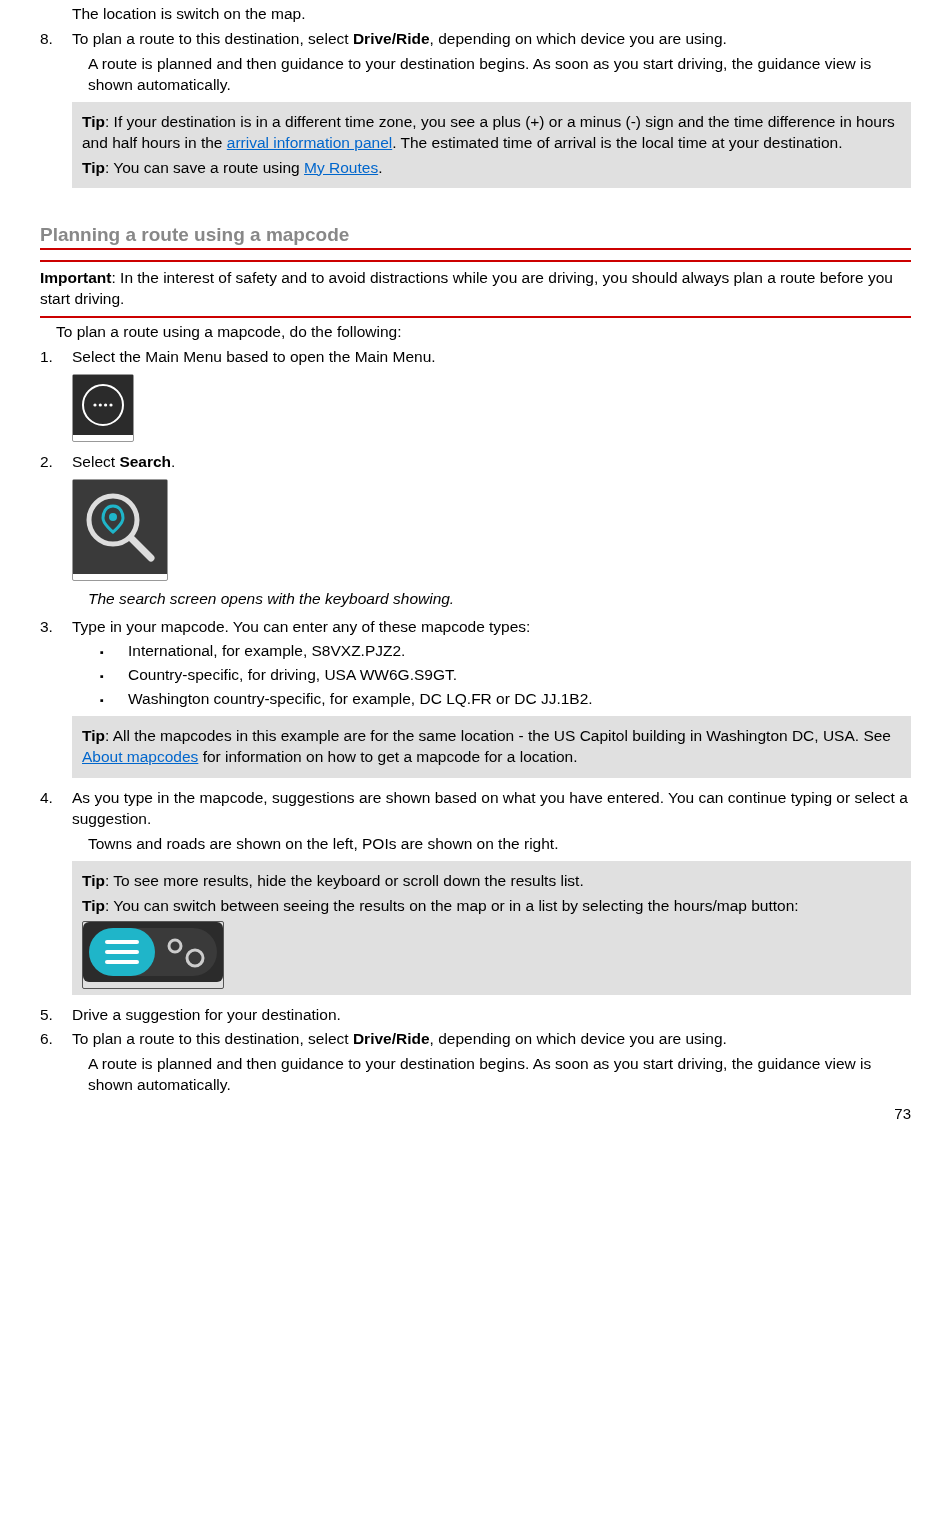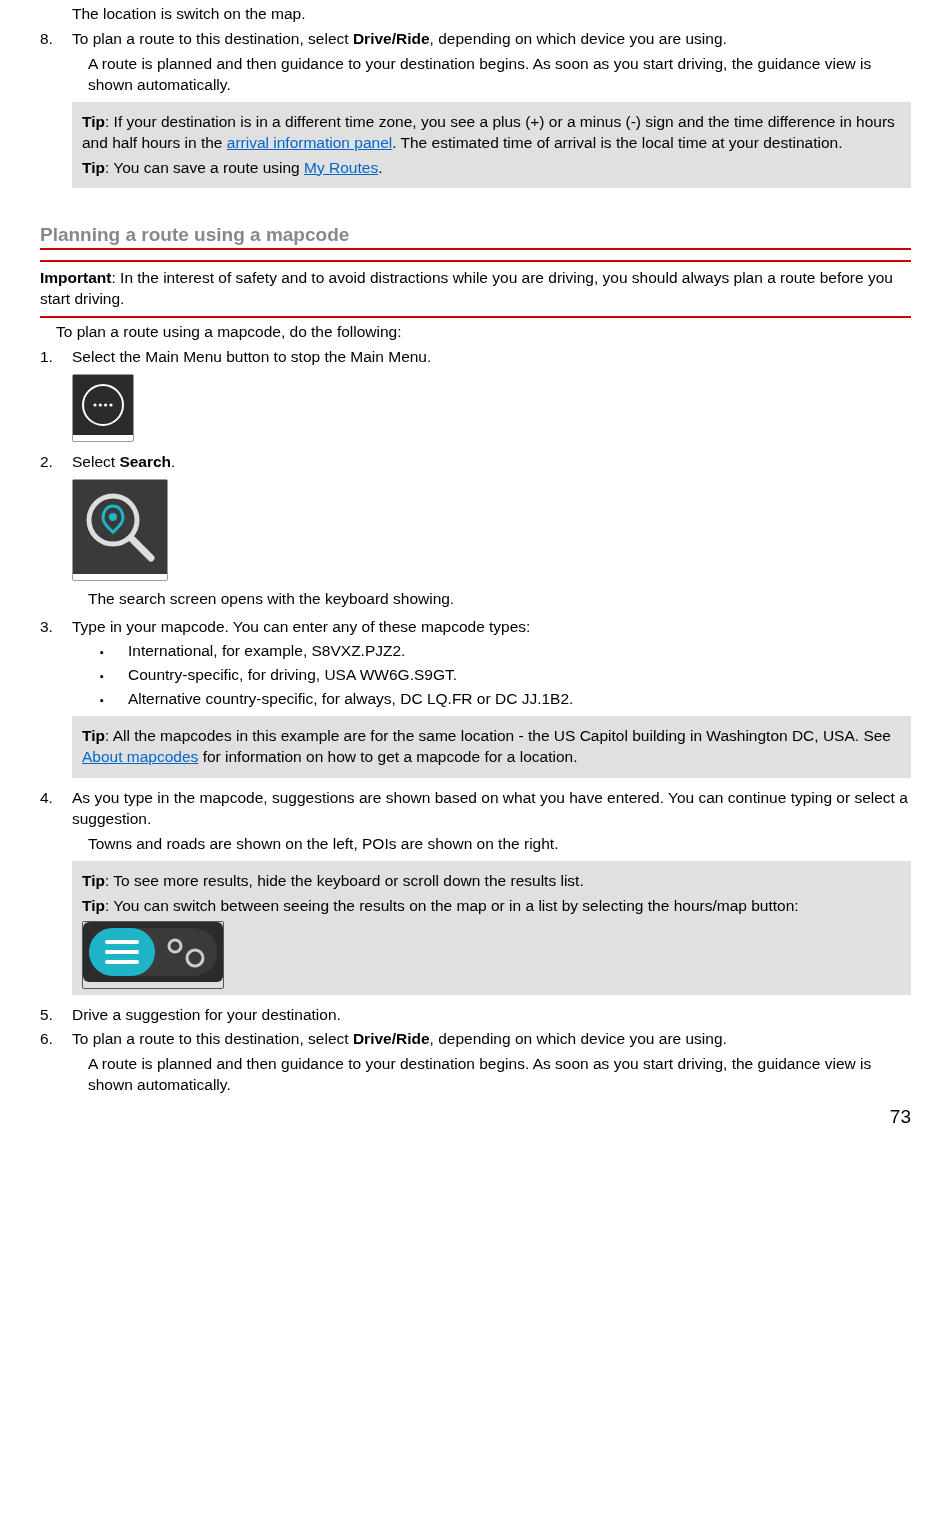--- a/index.html
+++ b/index.html
@@ -40,21 +40,21 @@
     padding: 6px 0;
   }
   .icon-box {
     display: inline-block;
     border: 1px solid #999;
     border-radius: 2px;
     vertical-align: top;
   }
   .pagenum {
     text-align: right;
-    font-size: 19px;
+    font-size: 15px;
     color: #000;
   }
   p { margin: 4px 16px; }
 </style>
 </head>
 <body>
 
 <div class="num-item">
   <div class="num"></div>
   <div class="body"><span>The location is switch on the map.</span></div>
@@ -77,21 +77,21 @@
 
 <div class="important-wrap">
   <b>Important</b><span>: In the interest of safety and to avoid distractions while you are driving, you should always plan a route before you start driving.</span>
 </div>
 
 <p>To plan a route using a mapcode, do the following:</p>
 
 <div class="num-item">
   <div class="num">1.</div>
   <div class="body">
-    <span>Select the Main Menu button to stop the Main Menu.</span>
+    <span>Select the Main Menu based to open the Main Menu.</span>
     <div style="margin-top:6px;">
       <span class="icon-box">
         <svg width="60" height="60" viewBox="0 0 60 60">
           <rect x="0" y="0" width="60" height="60" fill="#2b2b2b"></rect>
           <circle cx="30" cy="30" r="20" fill="none" stroke="#fff" stroke-width="2"></circle>
           <circle cx="22" cy="30" r="1.6" fill="#fff"></circle>
           <circle cx="27.3" cy="30" r="1.6" fill="#fff"></circle>
           <circle cx="32.6" cy="30" r="1.6" fill="#fff"></circle>
           <circle cx="38" cy="30" r="1.6" fill="#fff"></circle>
         </svg>
@@ -108,39 +108,39 @@
       <span class="icon-box">
         <svg width="94" height="94" viewBox="0 0 94 94">
           <rect x="0" y="0" width="94" height="94" fill="#3a3a3a"></rect>
           <circle cx="40" cy="40" r="24" fill="none" stroke="#ddd" stroke-width="5"></circle>
           <line x1="58" y1="58" x2="78" y2="78" stroke="#ddd" stroke-width="7" stroke-linecap="round"></line>
           <path d="M40 26 C48 26 50 34 50 38 C50 44 40 52 40 52 C40 52 30 44 30 38 C30 34 32 26 40 26 Z" fill="none" stroke="#1fb5c9" stroke-width="3"></path>
           <circle cx="40" cy="37" r="4" fill="#1fb5c9"></circle>
         </svg>
       </span>
     </div>
-    <p style="margin-top:8px;">The search screen opens with the keyboard showing.</p>
+    <p style="margin-top:8px;font-style:italic;">The search screen opens with the keyboard showing.</p>
   </div>
 </div>
 
 <div class="num-item">
   <div class="num">3.</div>
   <div class="body">
     <span>Type in your mapcode. You can enter any of these mapcode types:</span>
     <div class="bullet-item">
       <div class="bul">▪</div>
         <div class="btxt">International, for example, S8VXZ.PJZ2.</div>
     </div>
     <div class="bullet-item">
       <div class="bul">▪</div>
         <div class="btxt">Country-specific, for driving, USA WW6G.S9GT.</div>
     </div>
     <div class="bullet-item">
       <div class="bul">▪</div>
-        <div class="btxt">Alternative country-specific, for always, DC LQ.FR or DC JJ.1B2.</div>
+        <div class="btxt">Washington country-specific, for example, DC LQ.FR or DC JJ.1B2.</div>
     </div>
 
     <div class="tipbox">
       <p><b>Tip</b><span>: All the mapcodes in this example are for the same location - the US Capitol building in Washington DC, USA. See </span><a href="#" class="link">About mapcodes</a><span> for information on how to get a mapcode for a location.</span></p>
     </div>
   </div>
 </div>
 
 <div class="num-item">
   <div class="num">4.</div>

